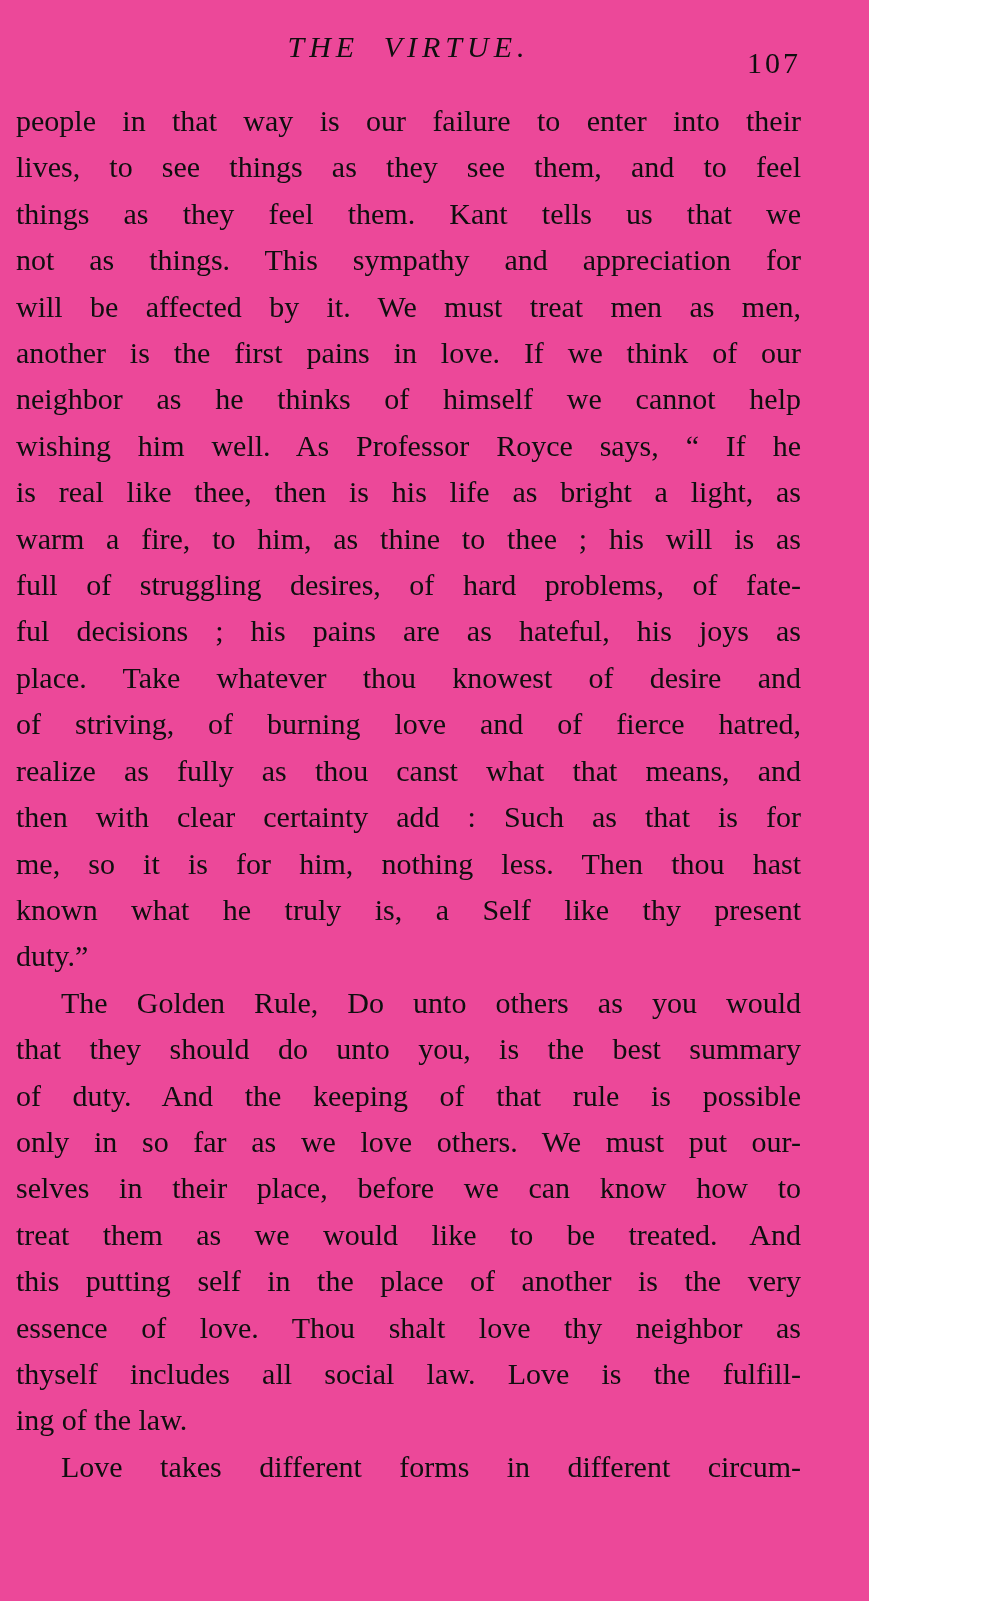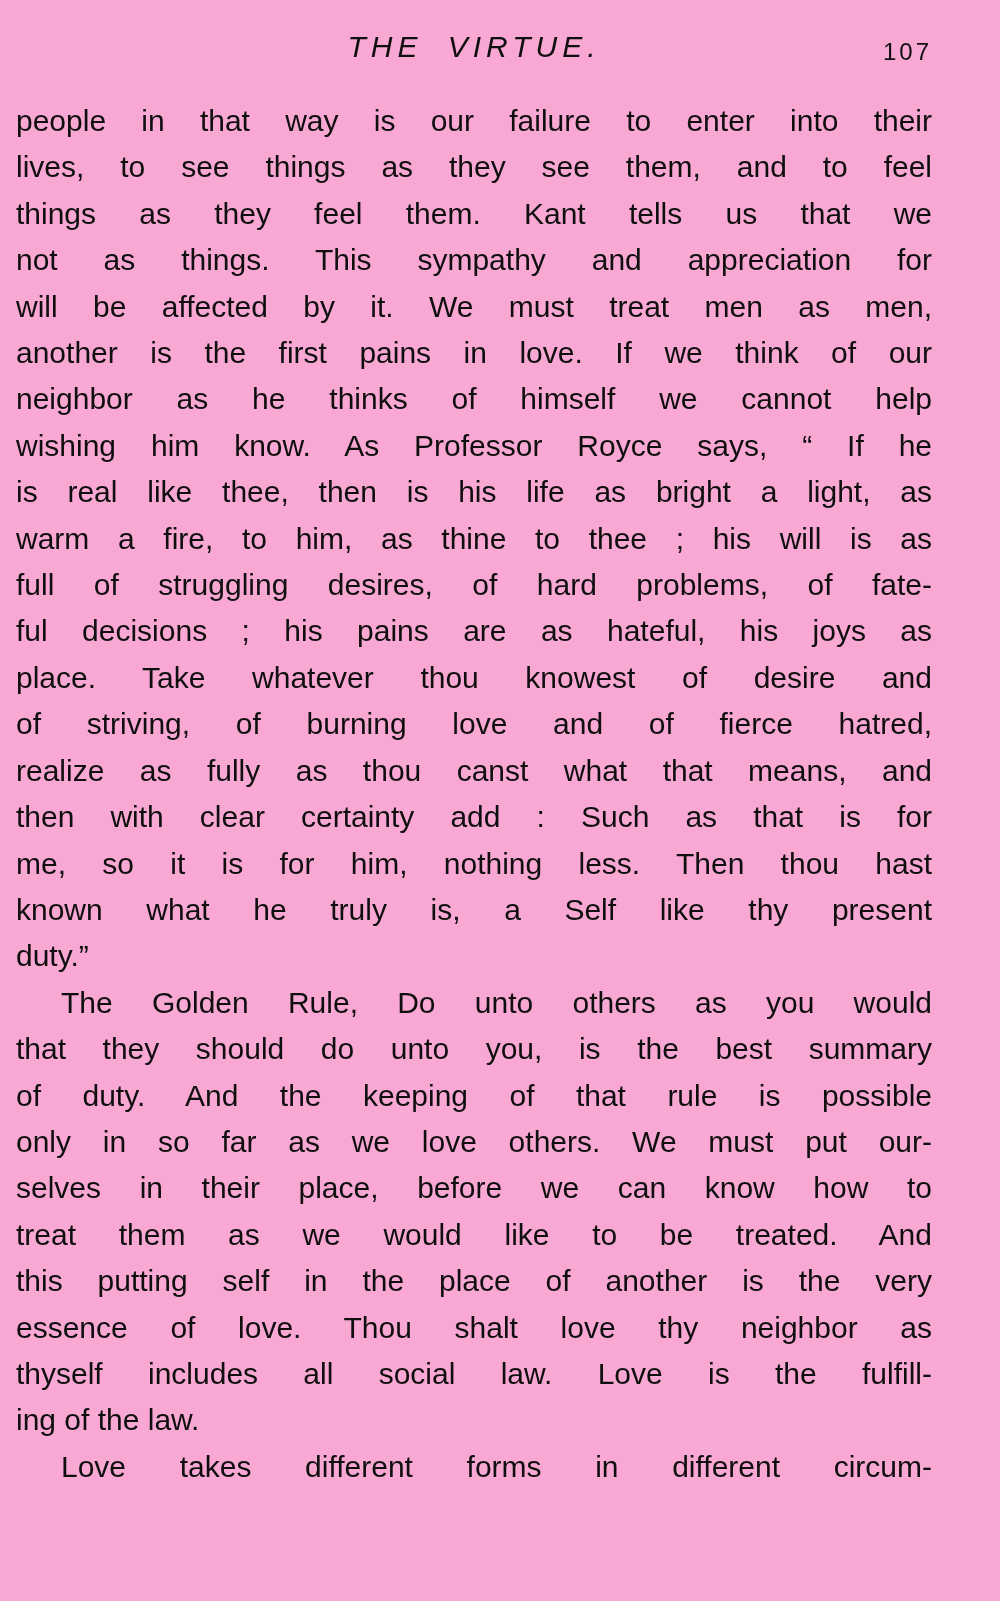--- a/index.html
+++ b/index.html
@@ -2,47 +2,47 @@
 <html><head>
 <meta charset="utf-8">
 <style>
   html, body {
     margin: 0;
     padding: 0;
     background: #ffffff;
   }
   .page {
     position: relative;
-    width: 1000px;
+    width: 869px;
     height: 1601px;
-    background: #f9a8d4;
+    background: #ec4899;
     color: #0f0f0f;
-    font-family: Liberation Sans, sans-serif;
+    font-family: Liberation Serif, serif;
     overflow: hidden;
   }
   .header {
     position: relative;
     margin: 30px 68px 0 16px;
     height: 46px;
   }
   .running-title {
     display: block;
     width: 100%;
     text-align: center;
     font-style: italic;
     font-size: 30px;
     letter-spacing: 5px;
     word-spacing: 12px;
     white-space: nowrap;
   }
   .page-number {
     position: absolute;
     right: 0;
-    top: 8px;
-    font-size: 24px;
+    top: 16px;
+    font-size: 30px;
     letter-spacing: 3px;
   }
   .body-text {
     margin: 22px 68px 0 16px;
   }
   .paragraph {
     margin: 0;
   }
   .line {
     font-size: 30px;
@@ -70,21 +70,21 @@
   </div>
   <div class="body-text" id="body-text">
       <div class="paragraph">
         <div class="line">people in that way is our failure to enter into their</div>
         <div class="line">lives, to see things as they see them, and to feel</div>
         <div class="line">things as they feel them. Kant tells us that we</div>
         <div class="line">not as things. This sympathy and appreciation for</div>
         <div class="line">will be affected by it. We must treat men as men,</div>
         <div class="line">another is the first pains in love. If we think of our</div>
         <div class="line">neighbor as he thinks of himself we cannot help</div>
-        <div class="line">wishing him know. As Professor Royce says, “ If he</div>
+        <div class="line">wishing him well. As Professor Royce says, “ If he</div>
         <div class="line">is real like thee, then is his life as bright a light, as</div>
         <div class="line">warm a fire, to him, as thine to thee ; his will is as</div>
         <div class="line">full of struggling desires, of hard problems, of fate-</div>
         <div class="line">ful decisions ; his pains are as hateful, his joys as</div>
         <div class="line">place. Take whatever thou knowest of desire and</div>
         <div class="line">of striving, of burning love and of fierce hatred,</div>
         <div class="line">realize as fully as thou canst what that means, and</div>
         <div class="line">then with clear certainty add : Such as that is for</div>
         <div class="line">me, so it is for him, nothing less. Then thou hast</div>
         <div class="line">known what he truly is, a Self like thy present</div>

